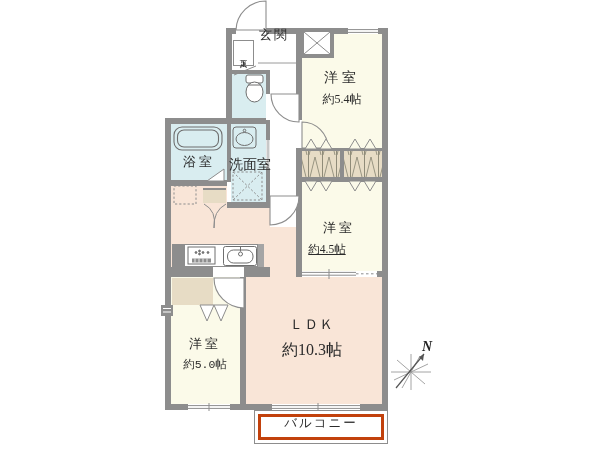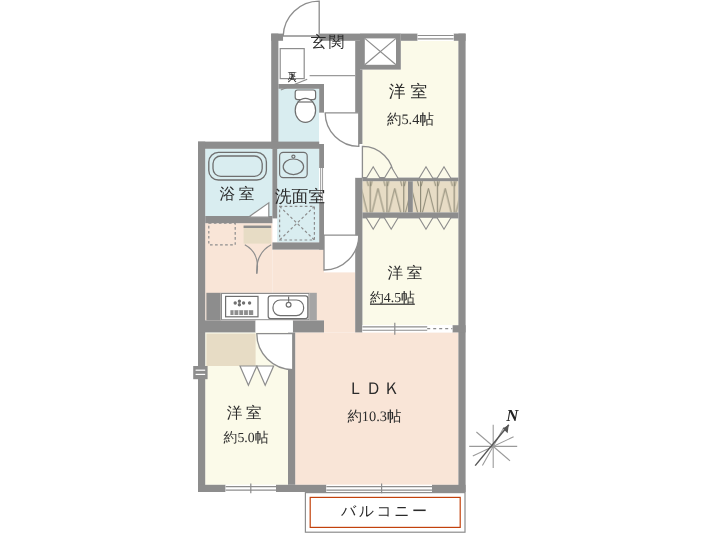--- a/index.html
+++ b/index.html
@@ -63,21 +63,21 @@
   <div class="box" style="left:233px;top:40px;width:21px;height:26px;background:#fff;border:1.2px solid #8d8d8d;"></div>
   <div class="box" style="left:184px;top:244px;width:74px;height:23px;background:#fff;border:1px solid #8d8d8d;"></div>
 
   <div class="box" style="left:236px;top:28px;width:30px;height:6px;background:#fff;"></div>
   <div class="box" style="left:266px;top:94px;width:4px;height:26px;background:#fff;"></div>
   <div class="box" style="left:266px;top:140px;width:4px;height:28px;background:#fff;"></div>
   <div class="box" style="left:296px;top:120px;width:6px;height:28px;background:#fff;"></div>
   <div class="box" style="left:213px;top:267px;width:31px;height:10px;background:#fff;"></div>
 
   <div class="box" style="left:254px;top:410px;width:134px;height:34px;background:#fff;border:1.5px solid #8d8d8d;">
-    <div style="position:absolute;left:3px;top:3px;right:3px;bottom:3px;border:1px solid #c2410c;display:flex;align-items:center;justify-content:center;">
+    <div style="position:absolute;left:3px;top:3px;right:3px;bottom:3px;border:3px solid #c2410c;display:flex;justify-content:center;">
       <span class="lbl" style="position:static;font-size:12.5px;letter-spacing:2px;">バルコニー</span>
     </div>
   </div>
 
   <svg class="overlay" width="600" height="450" viewBox="0 0 600 450">
     <defs>
       <pattern id="hatch" width="14" height="26" patternUnits="userSpaceOnUse">
         <line x1="0.5" y1="0" x2="0.5" y2="26" stroke="#8f8b78" stroke-width="1"></line>
         <line x1="1" y1="25" x2="7" y2="1" stroke="#8f8b78" stroke-width="0.9"></line>
         <line x1="7" y1="1" x2="13" y2="25" stroke="#8f8b78" stroke-width="0.9"></line>
@@ -224,18 +224,18 @@
   <div class="lbl" style="left:177px;top:155px;width:44px;font-size:13px;letter-spacing:3px;">浴室</div>
   <div class="lbl" style="left:229px;top:157px;width:38px;font-size:14px;">洗面室</div>
 
   <div class="lbl" style="left:312px;top:70px;width:60px;font-size:14px;letter-spacing:4px;">洋室</div>
   <div class="lbl" style="left:312px;top:93px;width:60px;font-size:12px;">約5.4帖</div>
 
   <div class="lbl" style="left:309px;top:221px;width:60px;font-size:13px;letter-spacing:3px;">洋室</div>
   <div class="lbl" style="left:297px;top:243px;width:60px;font-size:11.5px;text-decoration:underline;">約4.5帖</div>
 
   <div class="lbl" style="left:175px;top:337px;width:60px;font-size:13px;letter-spacing:3px;">洋室</div>
-  <div class="lbl" style="left:175px;top:359px;width:60px;font-size:11.5px;">約5.0帖</div>
+  <div class="lbl" style="left:175px;top:359px;width:60px;font-size:11.5px;font-family:Liberation Mono, monospace;">約5.0帖</div>
 
   <div class="lbl" style="left:280px;top:317px;width:64px;font-size:14px;letter-spacing:1px;">ＬＤＫ</div>
-  <div class="lbl" style="left:275px;top:341px;width:74px;font-size:12px;">約10.3帖</div>
+  <div class="lbl" style="left:275px;top:341px;width:74px;font-size:16px;">約10.3帖</div>
 
 </div>
 
 </body></html>

